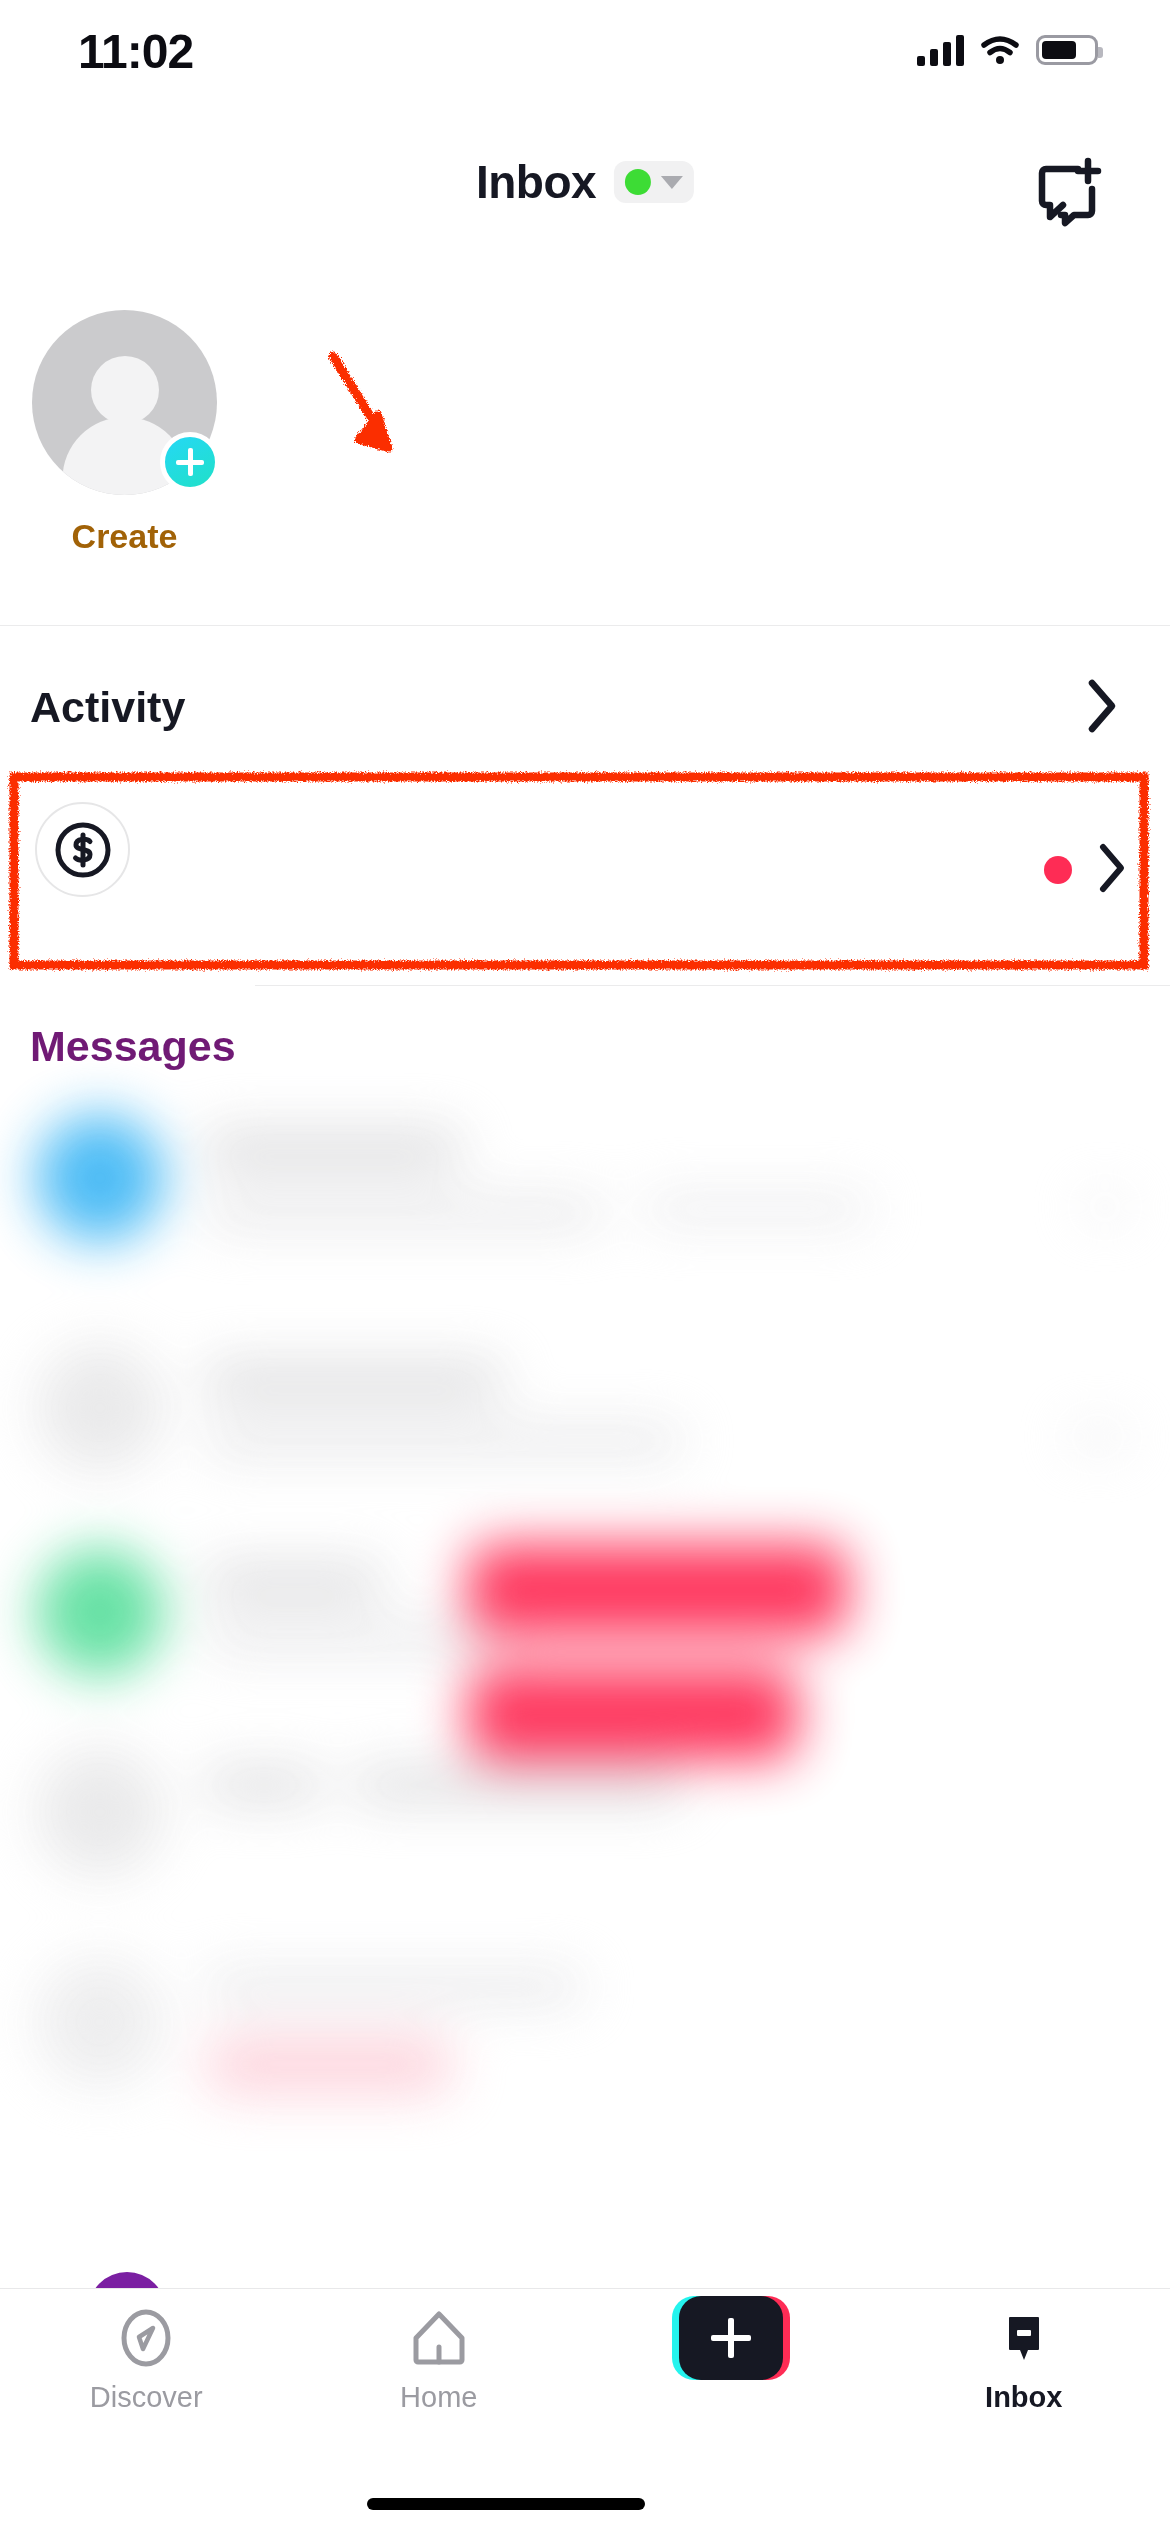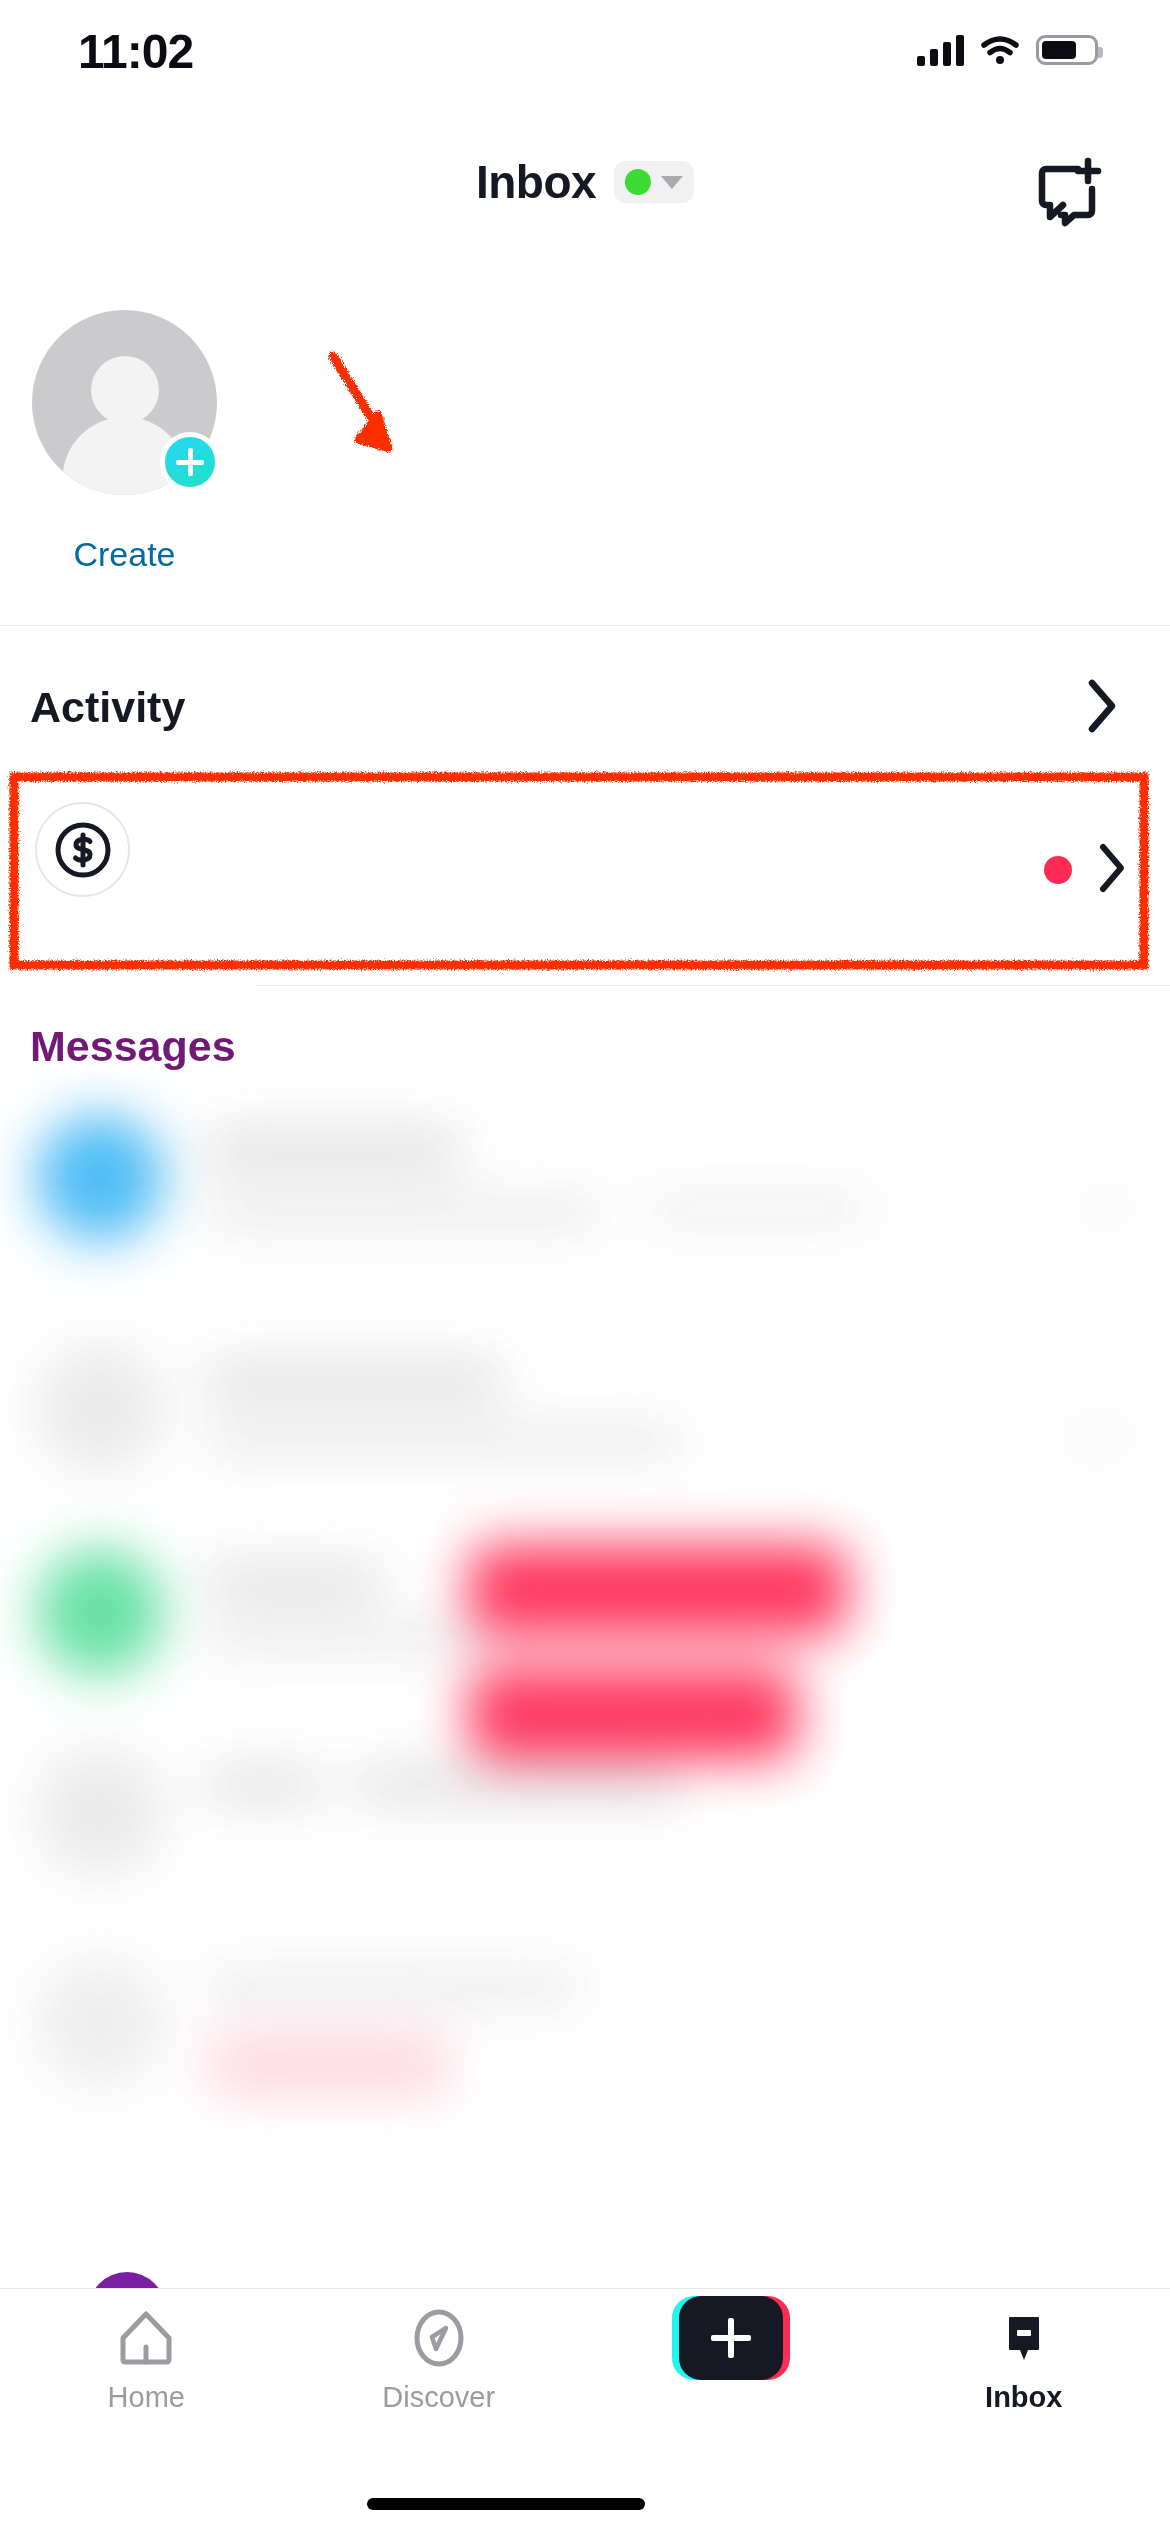--- a/index.html
+++ b/index.html
@@ -77,21 +77,21 @@
     background: linear-gradient(150deg, #25d8f5 0%, #20e0c8 100%);
     border: 5px solid #fff;
     display: flex; align-items: center; justify-content: center;
   }
   .plus-badge::before, .plus-badge::after {
     content: ""; position: absolute; background: #fff; border-radius: 2px;
   }
   .plus-badge::before { width: 28px; height: 5px; }
   .plus-badge::after { width: 5px; height: 28px; }
   .create-label {
-    margin-top: 40px; font-size: 34px; color: #0369a1; font-weight: 400;
+    margin-top: 22px; font-size: 34px; color: #a16207; font-weight: 700;
   }
 
   
   .hr-full { position: absolute; left: 0; width: 1170px; height: 1px; background: #ebebec; }
   .hr-inset { position: absolute; left: 255px; width: 915px; height: 1px; background: #ebebec; }
 
   
   .activity-row {
     position: absolute; top: 660px; left: 0; width: 1170px; height: 95px;
     display: flex; align-items: center; cursor: pointer;
@@ -304,35 +304,35 @@
   </div>
 
   <div class="purple-peek"></div>
 
   <div class="nav-sep"></div>
   <div class="bottom-nav">
 
     <div class="nav-item">
       <div class="nav-ico">
         <svg width="62" height="62" viewBox="0 0 62 62">
-          <path d="M31 7 L54 31 v22 a2 2 0 0 1 -2 2 H10 a2 2 0 0 1 -2 -2 V31 Z" fill="none" stroke="#9b9ba1" stroke-width="5" stroke-linejoin="round"></path>
-          <path d="M31 40 v15" stroke="#9b9ba1" stroke-width="5" stroke-linecap="round"></path>
-        </svg>
-      </div>
-      <div class="nav-label">Home</div>
+          <ellipse cx="31" cy="31" rx="22" ry="26" fill="none" stroke="#9b9ba1" stroke-width="5"></ellipse>
+          <path d="M38 21 L28 42 L24 30 Z" fill="none" stroke="#9b9ba1" stroke-width="4.5" stroke-linejoin="round"></path>
+        </svg>
+      </div>
+      <div class="nav-label">Discover</div>
     </div>
 
     <div class="nav-item">
       <div class="nav-ico">
         <svg width="62" height="62" viewBox="0 0 62 62">
-          <ellipse cx="31" cy="31" rx="22" ry="26" fill="none" stroke="#9b9ba1" stroke-width="5"></ellipse>
-          <path d="M38 21 L28 42 L24 30 Z" fill="none" stroke="#9b9ba1" stroke-width="4.5" stroke-linejoin="round"></path>
-        </svg>
-      </div>
-      <div class="nav-label">Discover</div>
+          <path d="M31 7 L54 31 v22 a2 2 0 0 1 -2 2 H10 a2 2 0 0 1 -2 -2 V31 Z" fill="none" stroke="#9b9ba1" stroke-width="5" stroke-linejoin="round"></path>
+          <path d="M31 40 v15" stroke="#9b9ba1" stroke-width="5" stroke-linecap="round"></path>
+        </svg>
+      </div>
+      <div class="nav-label">Home</div>
     </div>
 
     <div class="nav-item">
       <div class="nav-ico">
         <div class="create-btn">
           <div class="cy"></div>
             <div class="pk"></div>
             <div class="blk"></div>
         </div>
       </div>

